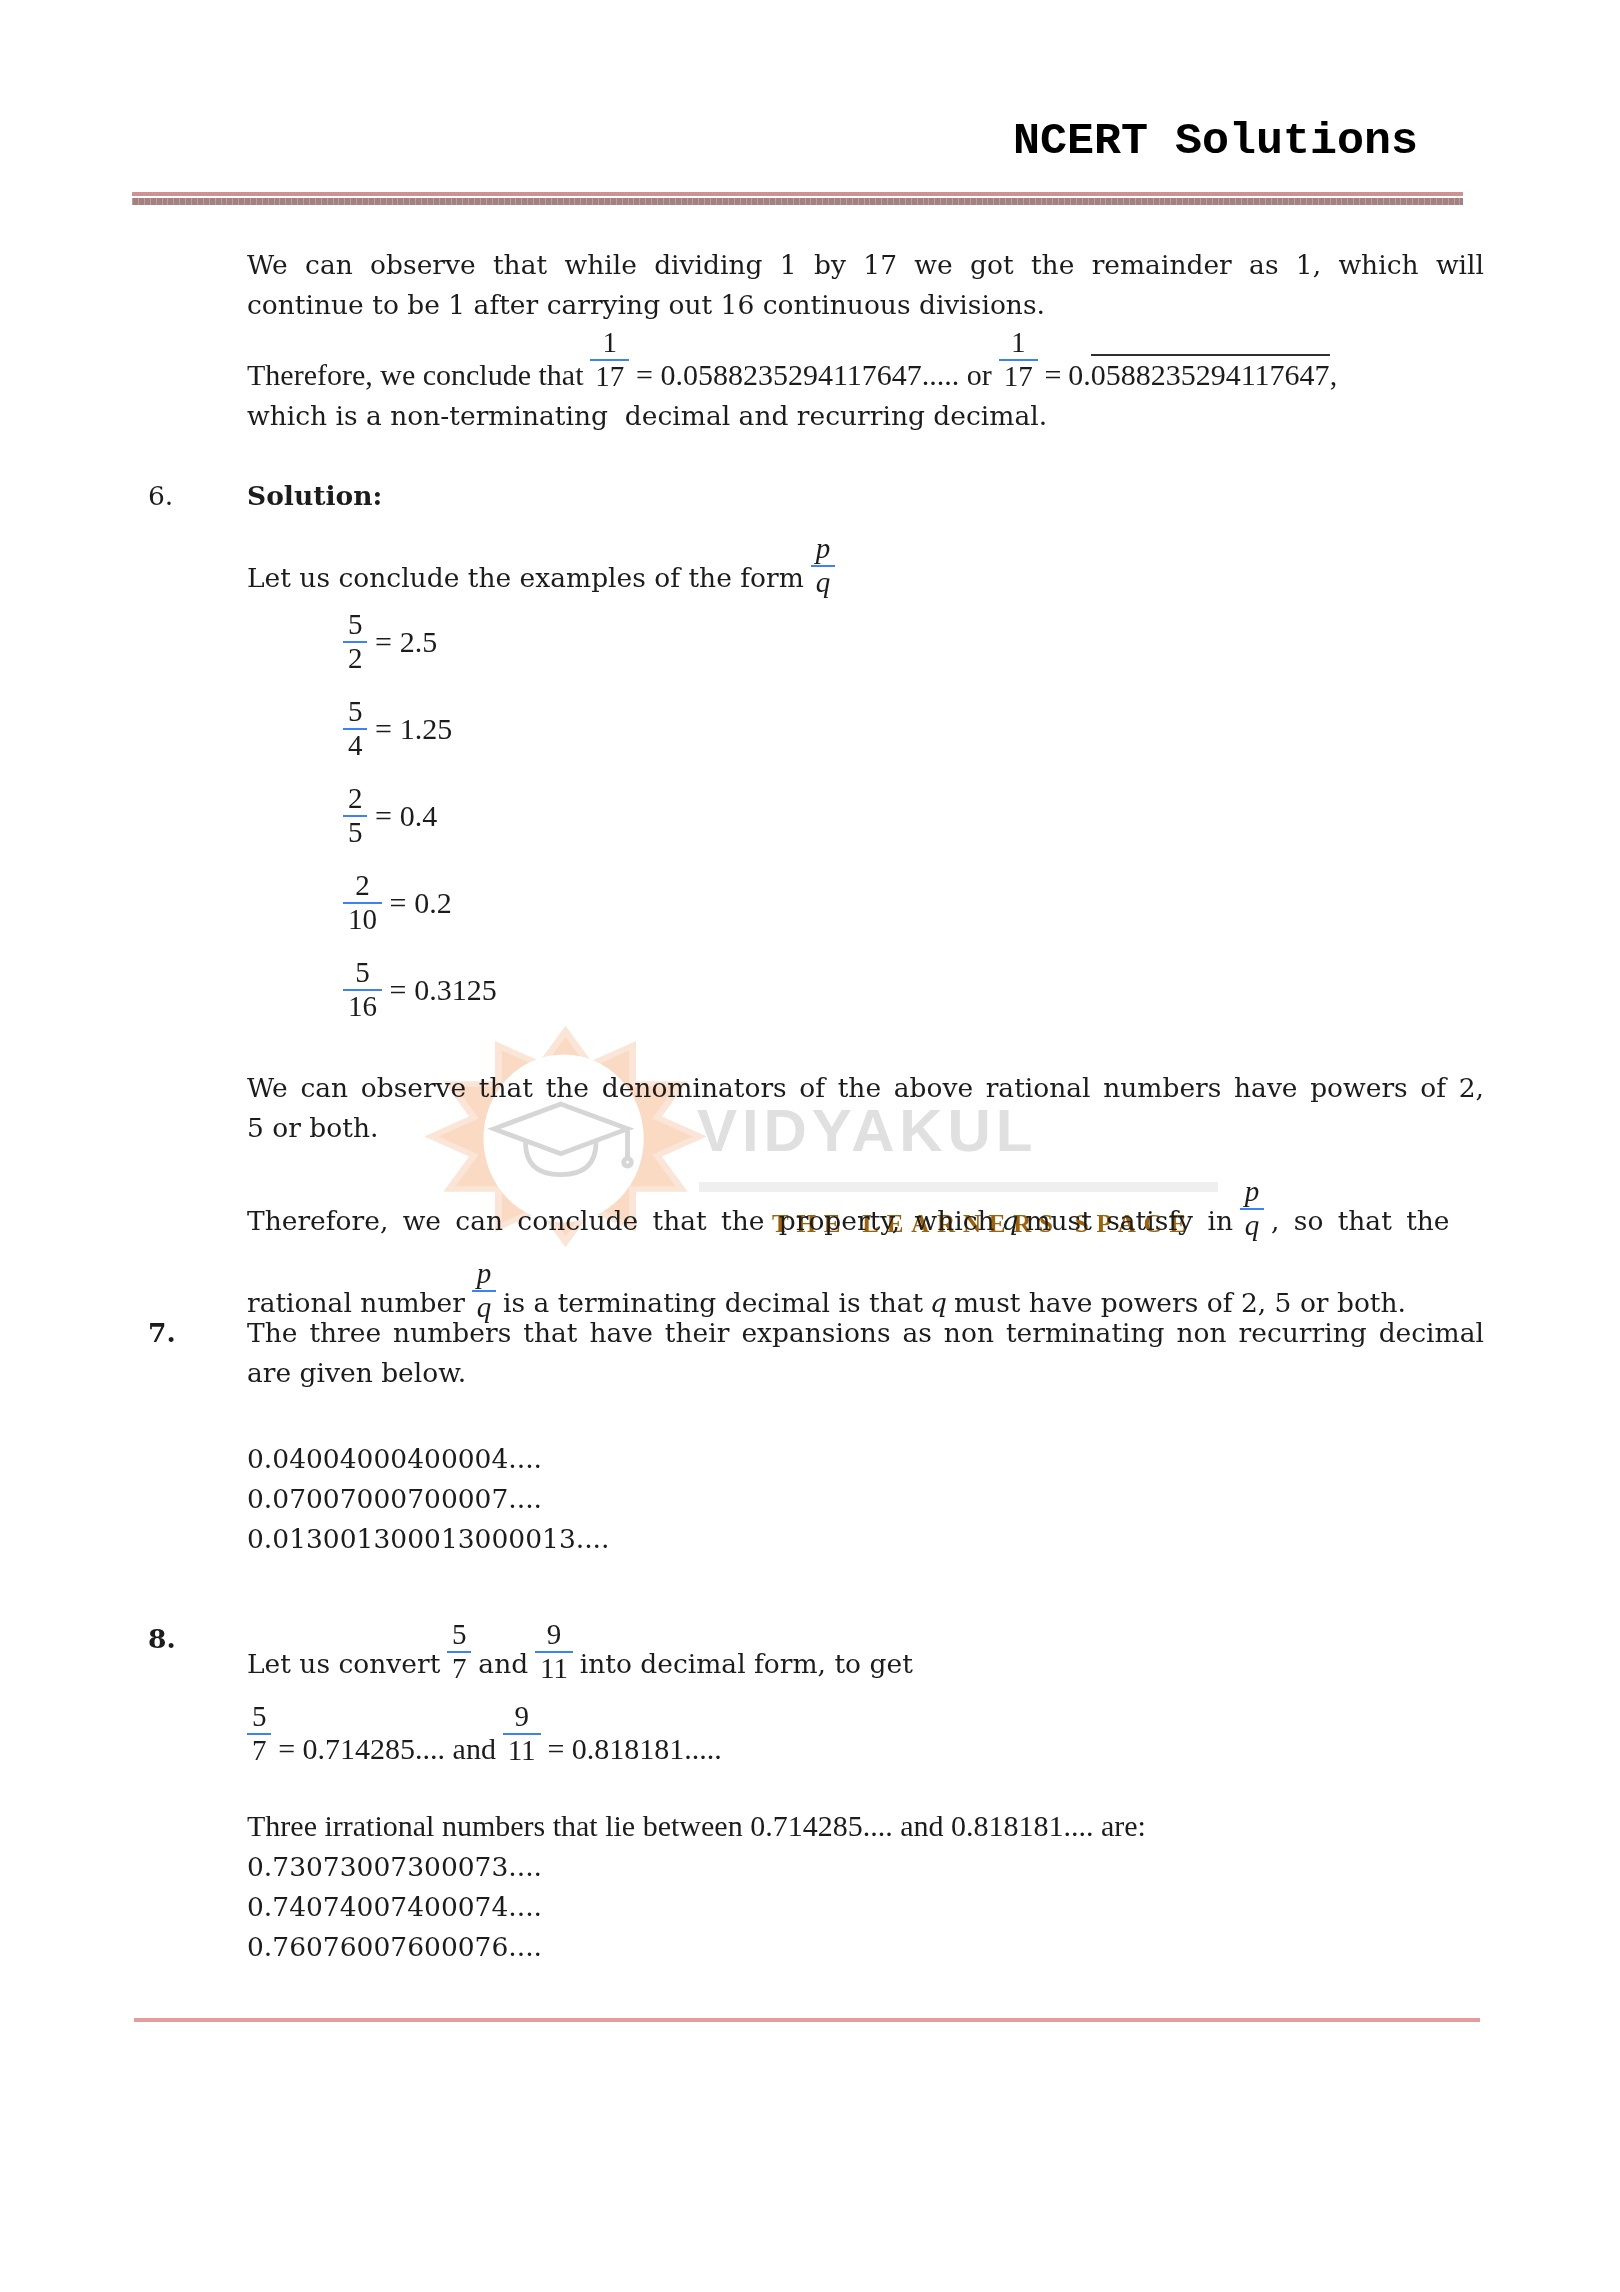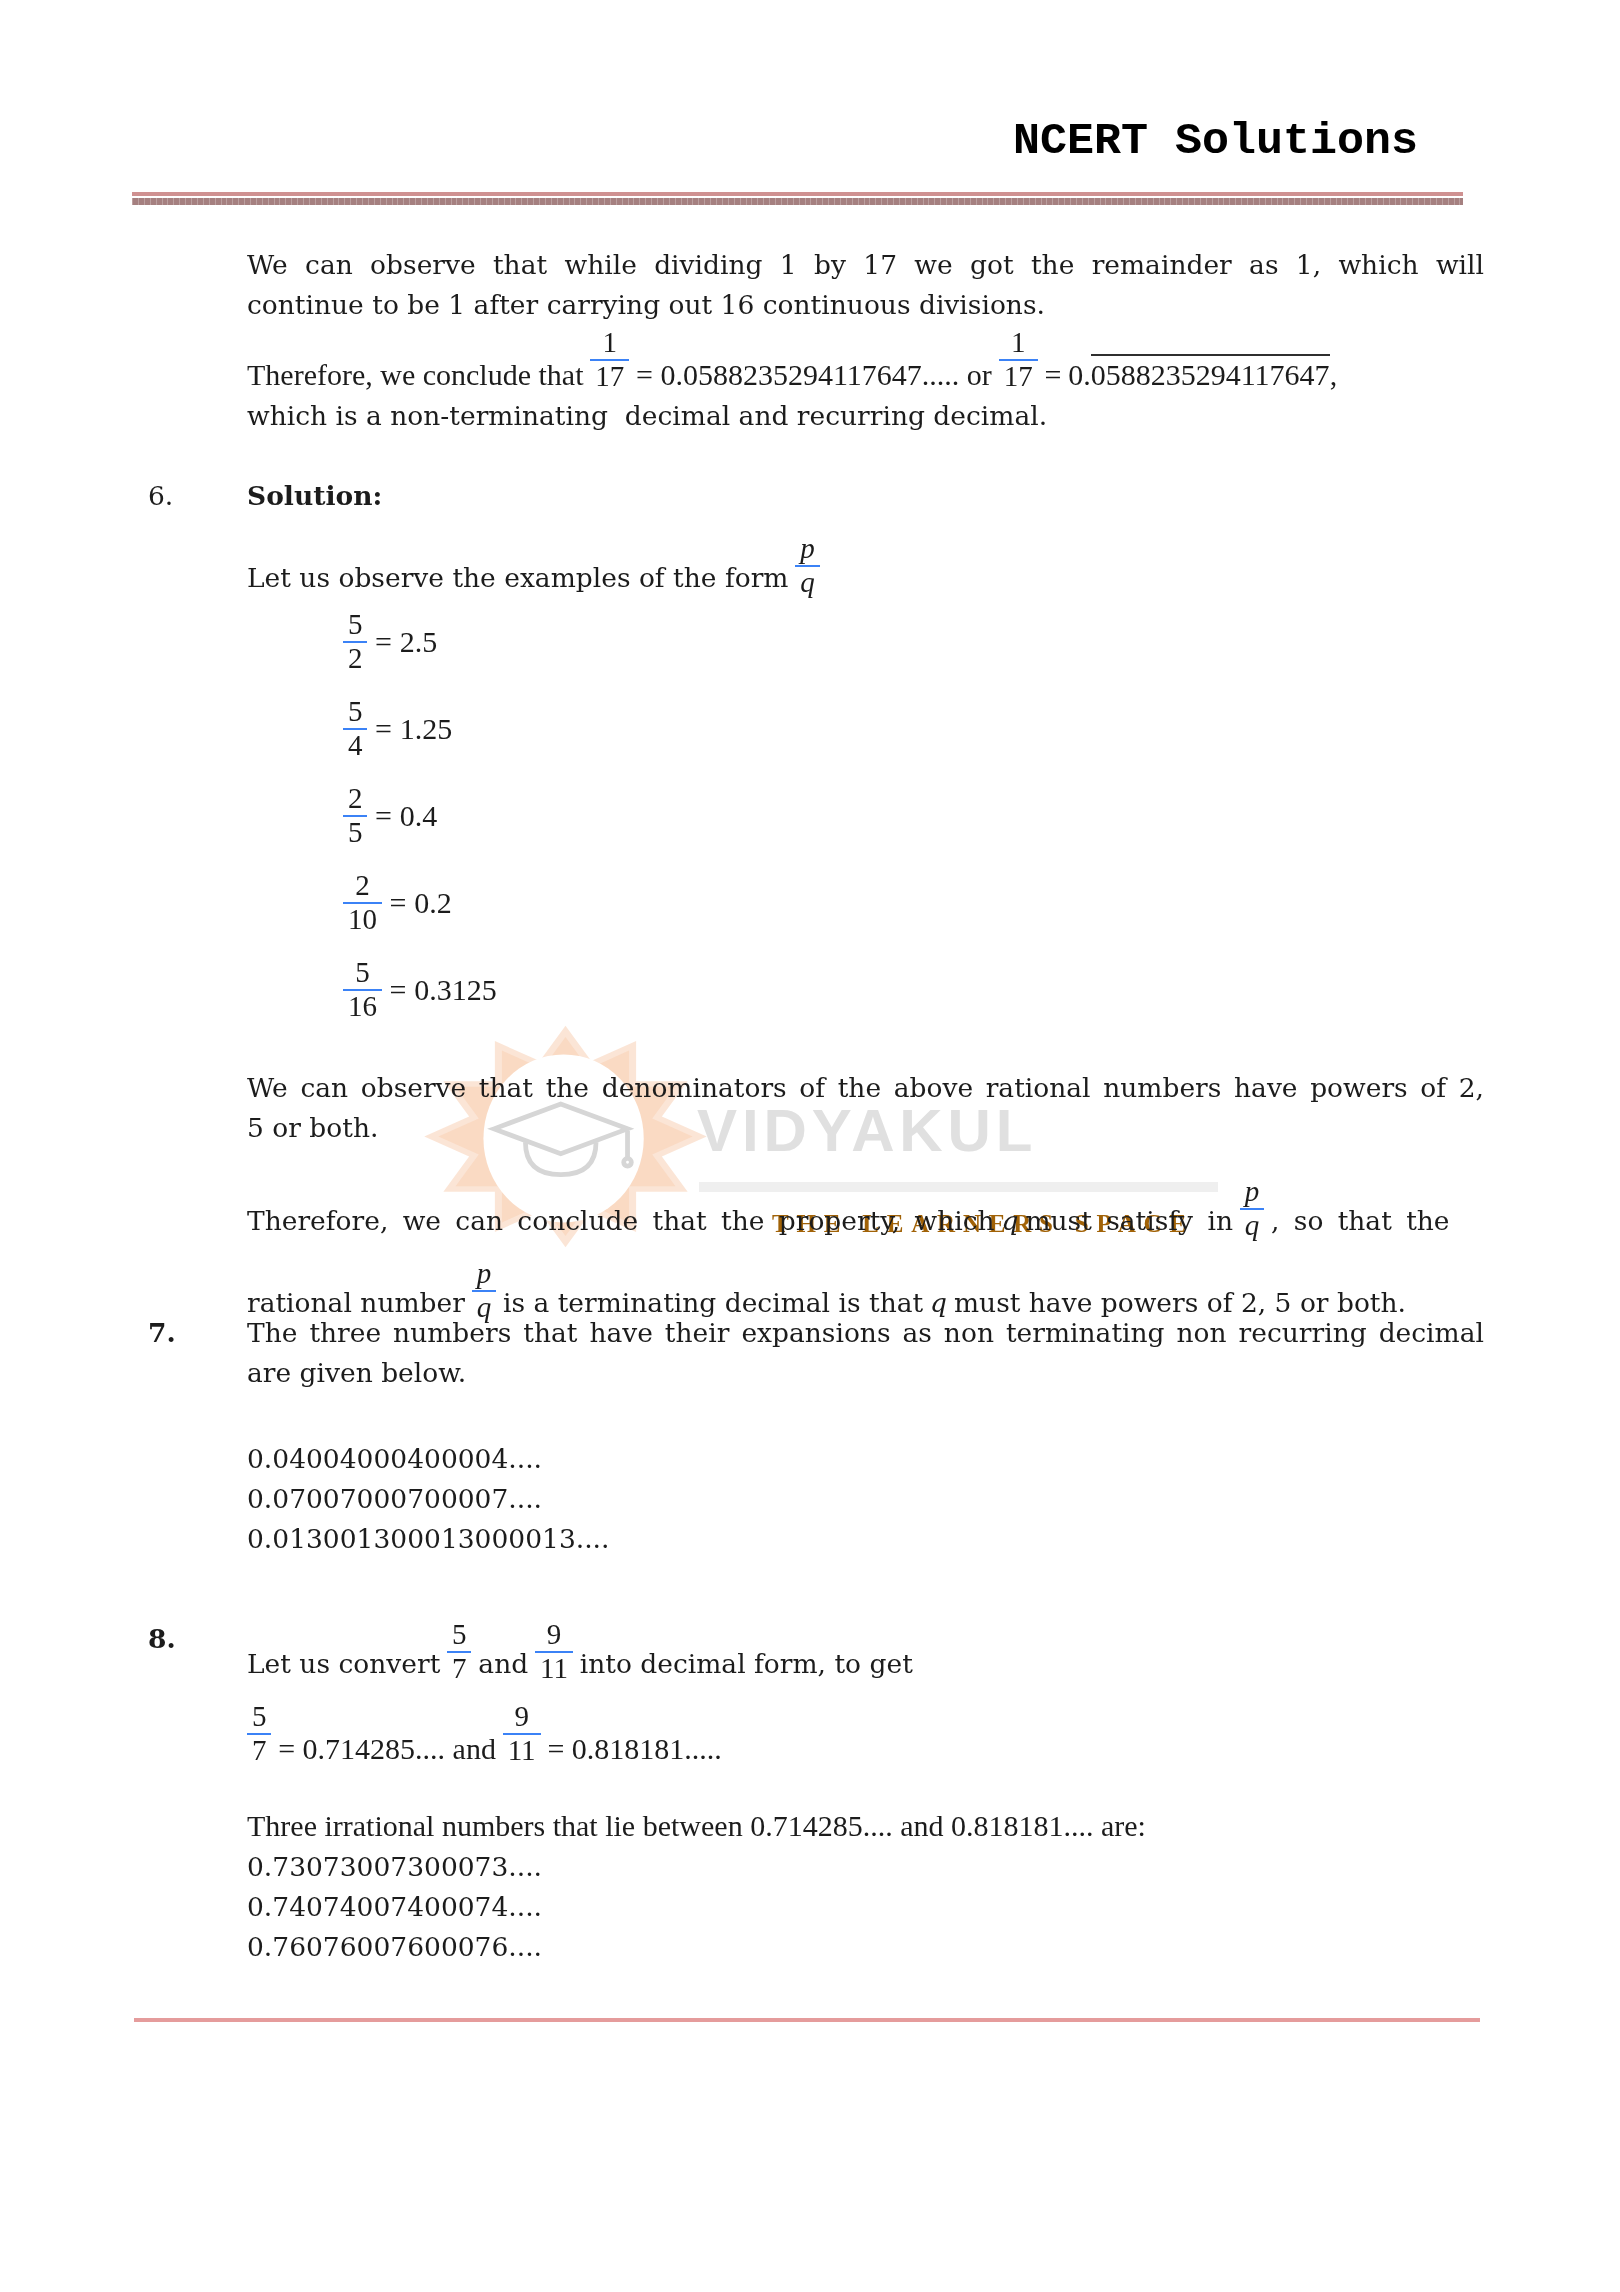--- a/index.html
+++ b/index.html
@@ -97,21 +97,21 @@
       </span>
       <span>=</span>
       <span><span>0.</span><span class="rep">0588235294117647</span><span>,</span></span>
     </div>
     <div class="abs body-text pre" style="top:396px;left:247px">which is a non-terminating  decimal and recurring decimal.</div>
 
     <div class="abs body-text" style="top:476px;left:148px">6.</div>
     <div class="abs body-text bold" style="top:476px;left:247px">Solution:</div>
 
     <div class="abs eqline body-text" style="top:514px;left:247px;height:84px">
-      <span>Let us observe the examples of the form</span>
+      <span>Let us conclude the examples of the form</span>
       <span class="frac">
         <span class="fnum var">p</span>
         <span class="fden var">q</span>
       </span>
     </div>
 
     <div class="abs eqfont frac-rows">
       <div class="frac-row">
         <span class="frac">
             <span class="fnum">5</span>

